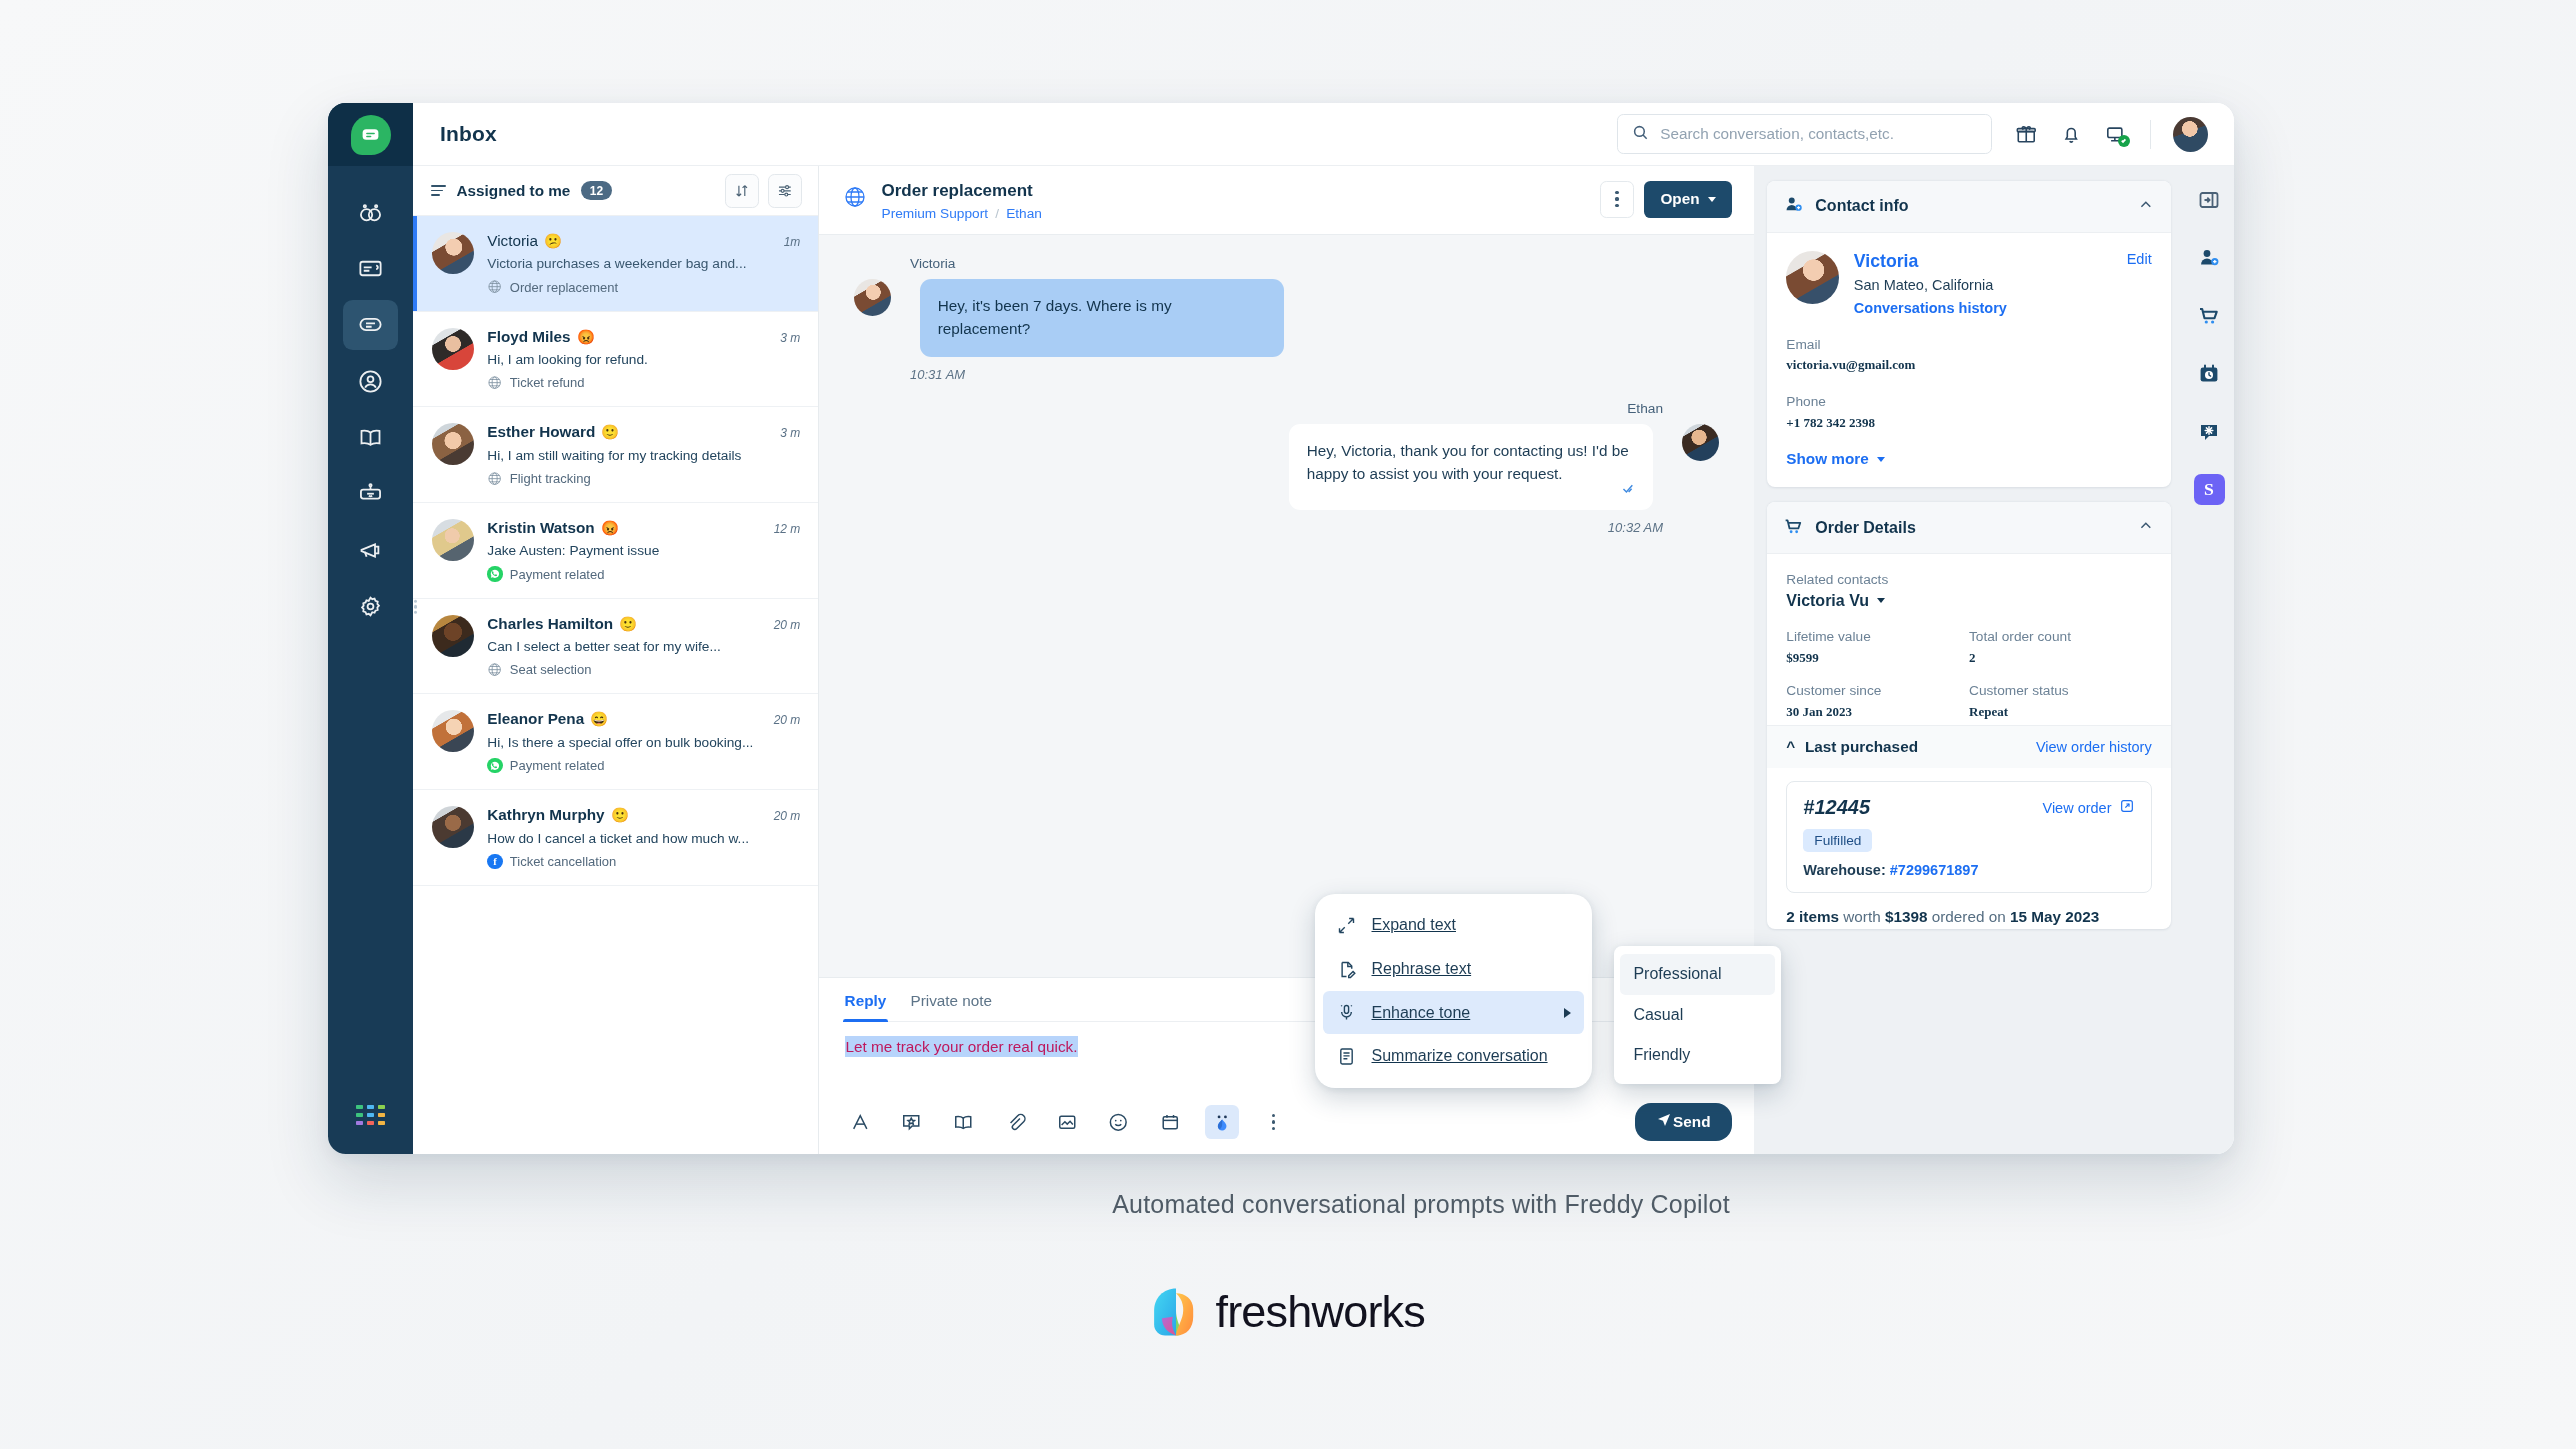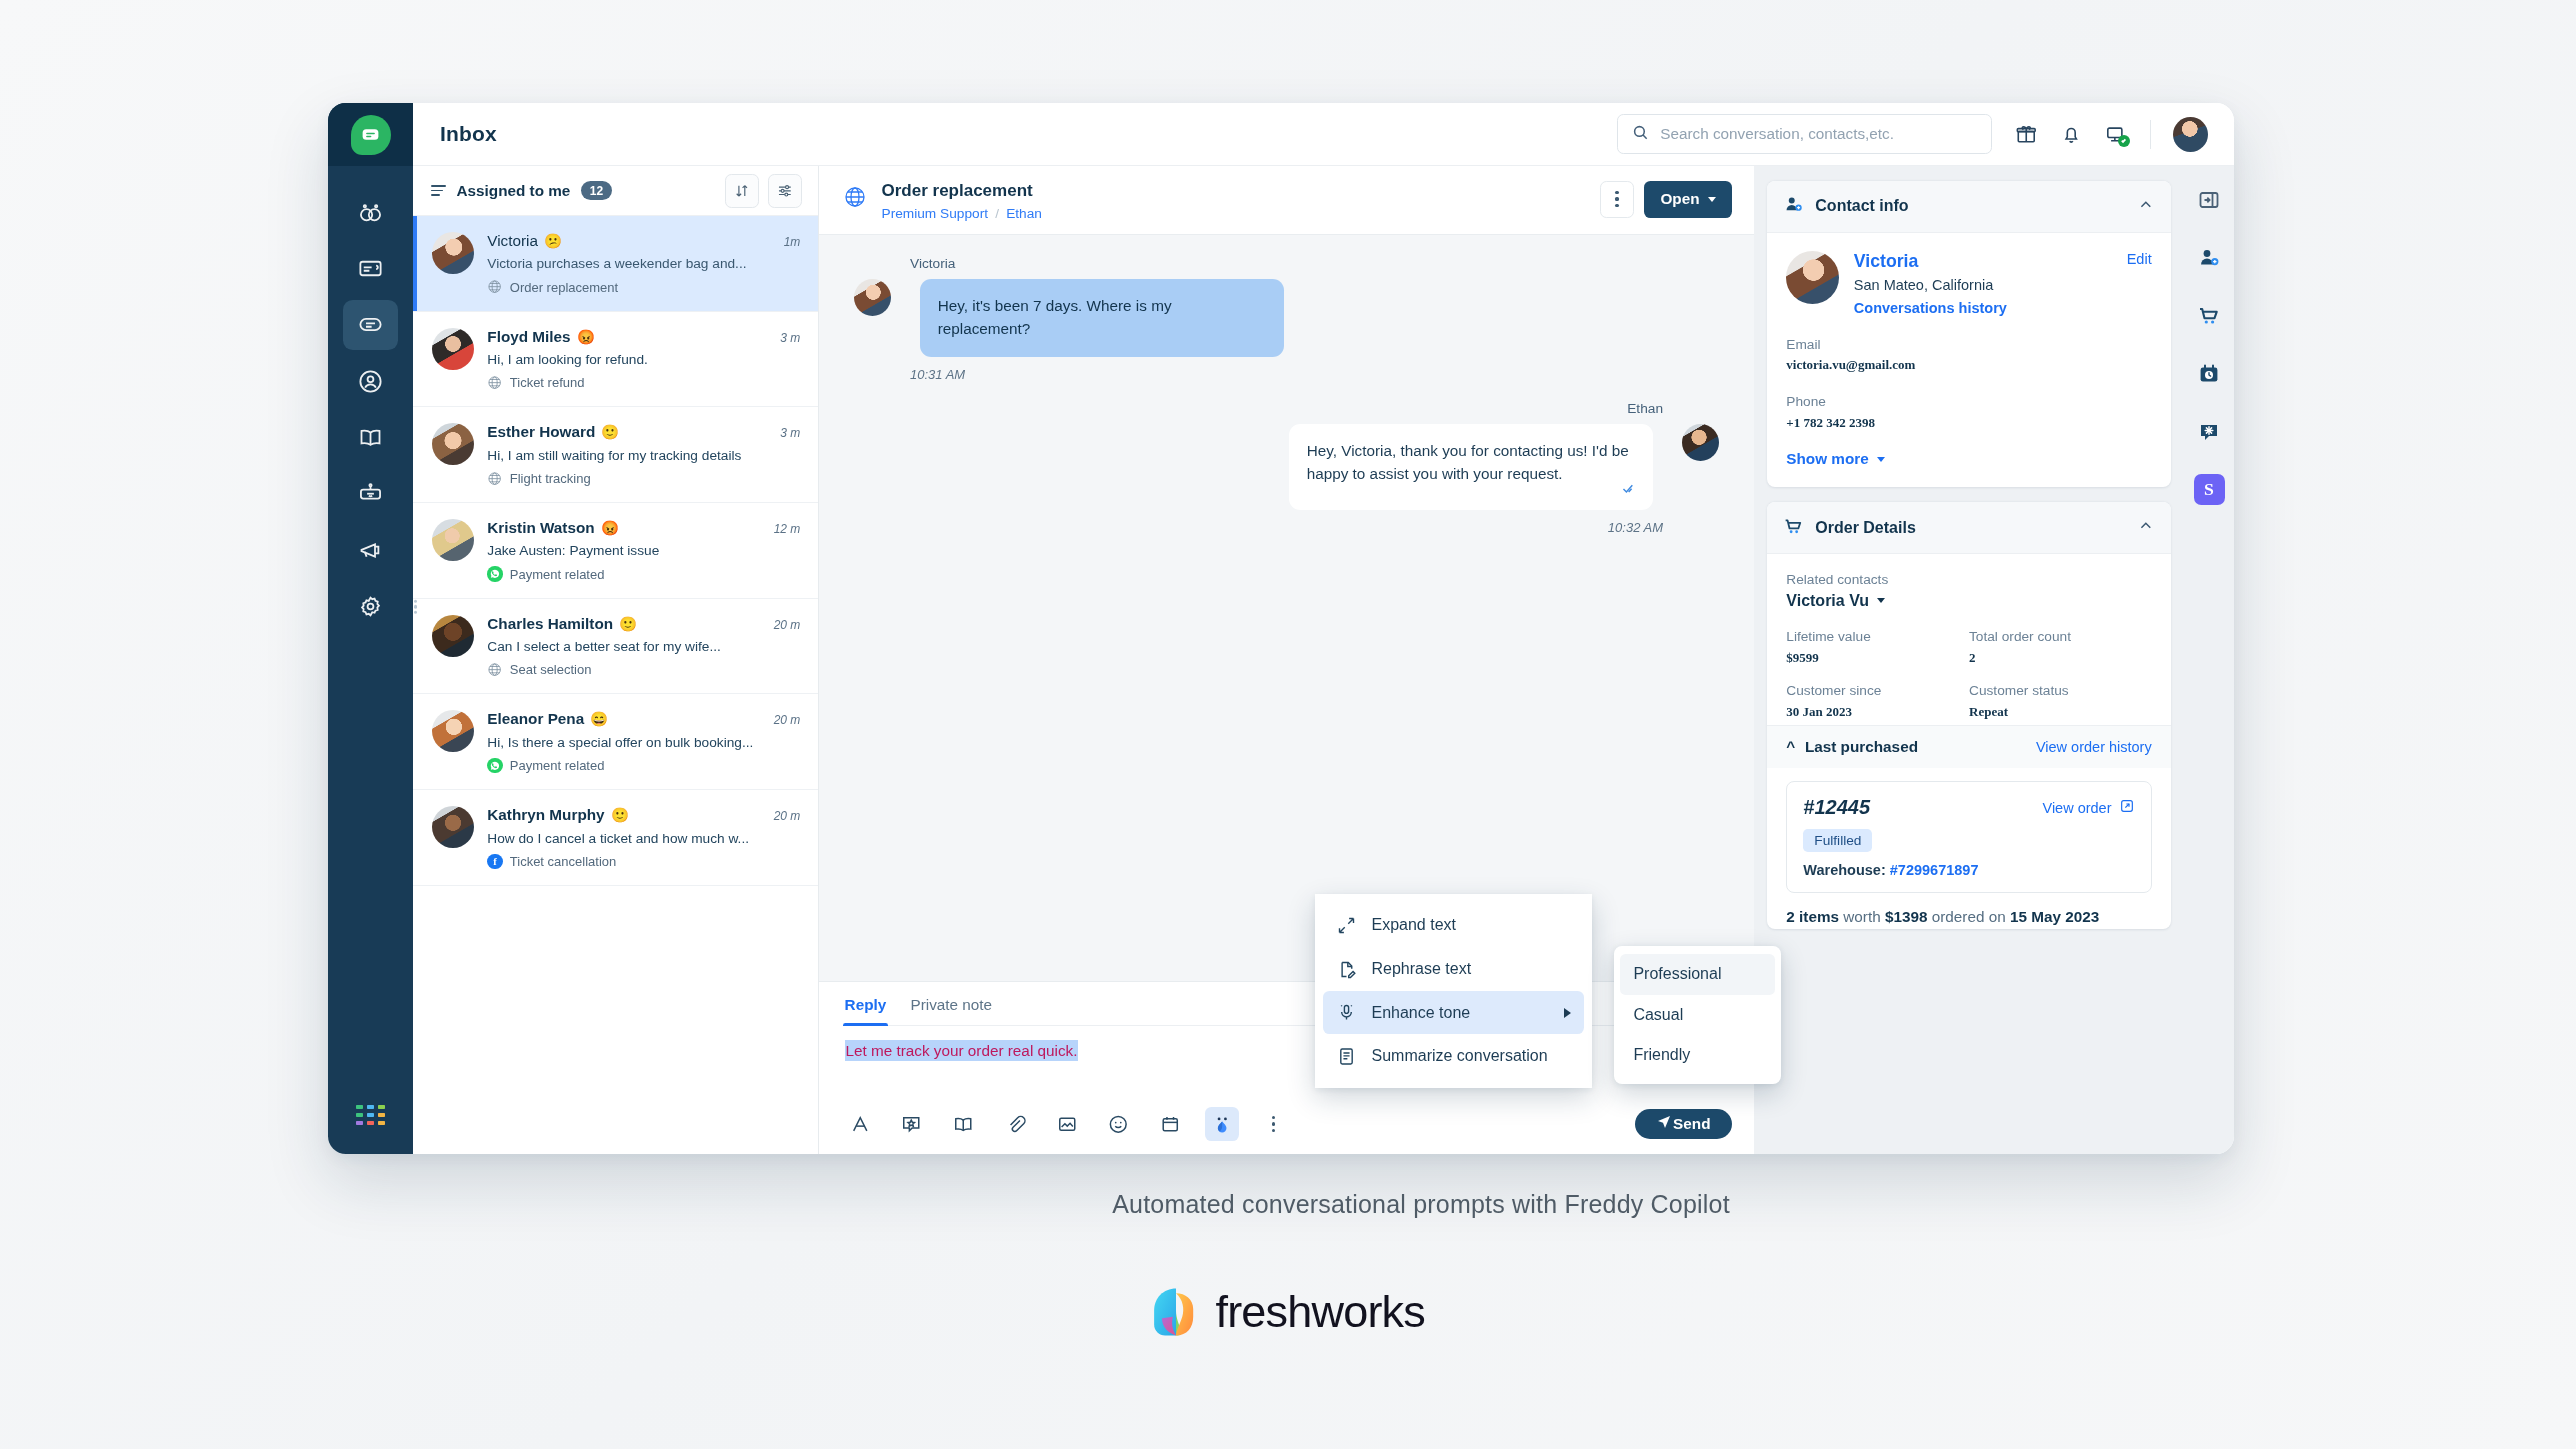--- a/index.html
+++ b/index.html
@@ -182,31 +182,31 @@
   .comp-text { padding: 16px 1.6px 0; font-size: 15.3px; min-height: 68px; }
   .comp-text span.sel { background: #b7d4fb; color: #be185d; padding: 1.6px 0.8px; }
   .comp-tools { display: flex; align-items: center; gap: 17.7px; padding-top: 13px; }
   .tool { width: 34px; height: 34px; border-radius: 6.4px; display: flex; align-items: center; justify-content: center; }
   .tool svg { width: 22.5px; height: 22.5px; stroke: #2a4a63; fill: none; stroke-width: 1.6; }
   .tool.freddy { background: #dce9fb; }
   .tool-kebab { display: flex; flex-direction: column; gap: 3.2px; }
   .tool-kebab i { width: 3.2px; height: 3.2px; border-radius: 50%; background: #3c5970; display: block; }
   .send-btn {
     margin-left: auto; background: #1d4a6b; color: #fff; border-radius: 16px;
-    height: 30px; padding: 0 21px; display: flex; align-items: center; gap: 1px;
+    height: 38px; padding: 0 21px; display: flex; align-items: center; gap: 1px;
     font-size: 15.3px; font-weight: 600;
   }
   .send-btn svg { width: 16px; height: 16px; fill: #fff; }
 
   
   .freddy-menu {
     position: absolute; left: 1315px; top: 894px; width: 277px;
-    background: #fff; border-radius: 0;
+    background: #fff; border-radius: 20px;
     box-shadow: 0 9.7px 27px rgba(18,52,77,.20), 0 1.6px 6.4px rgba(18,52,77,.08);
-    padding: 9.7px 8px; z-index: 60;
+    padding: 9.7px 8px; z-index: 60; text-decoration: underline;
   }
   .fm-item { display: flex; align-items: center; gap: 14.5px; padding: 11.3px 13px; border-radius: 6.4px; font-size: 16px; color: #1d3c54; }
   .fm-item.active { background: #ddeafc; }
   .fm-item svg { width: 21px; height: 21px; stroke: #22455f; fill: none; stroke-width: 1.6; flex: none; }
   .fm-arrow { margin-left: auto; width: 0; height: 0; border-top: 5.6px solid transparent; border-bottom: 5.6px solid transparent; border-left: 7.2px solid #1d3c54; }
   .tone-menu {
     position: absolute; left: 1614px; top: 946px; width: 167px;
     background: #fff; border-radius: 8px;
     box-shadow: 0 9.7px 27px rgba(18,52,77,.20), 0 1.6px 6.4px rgba(18,52,77,.08);
     padding: 8px 6.4px; z-index: 61;

